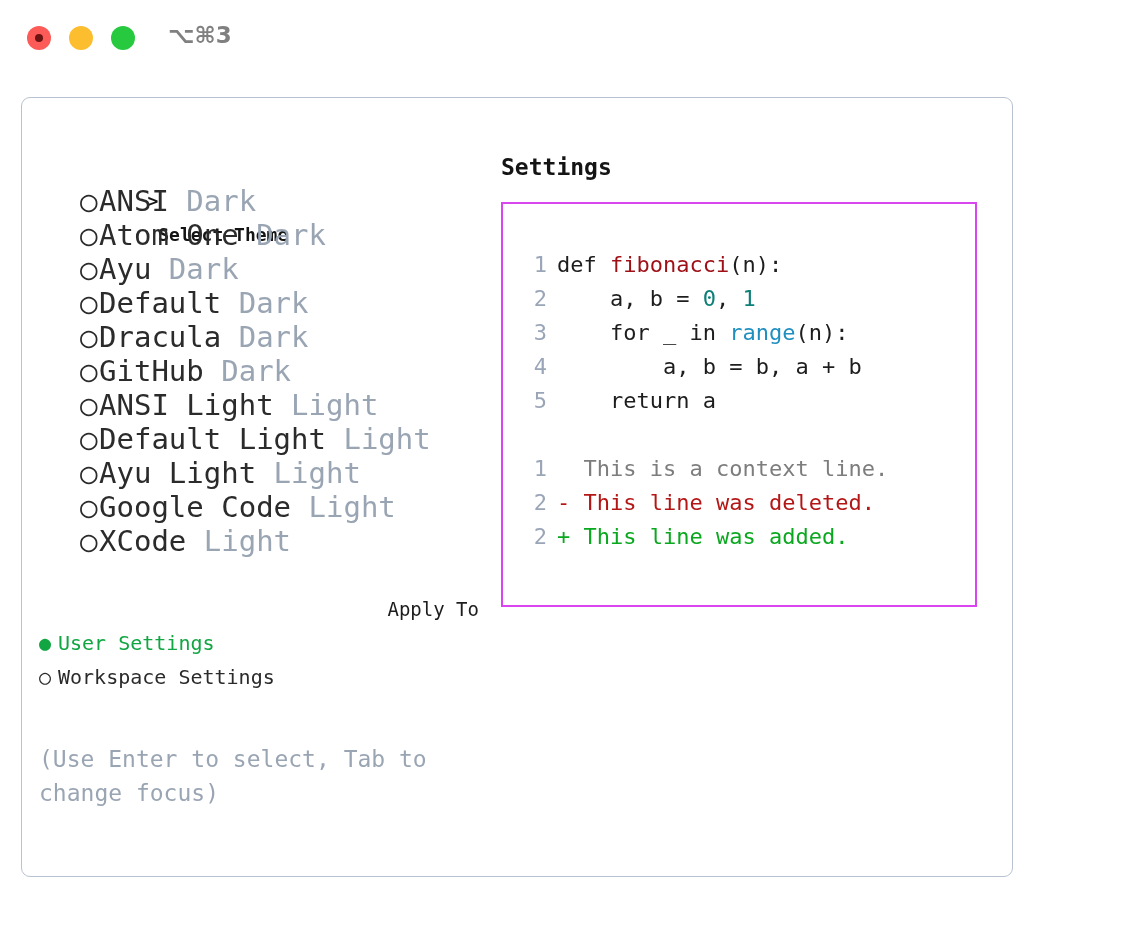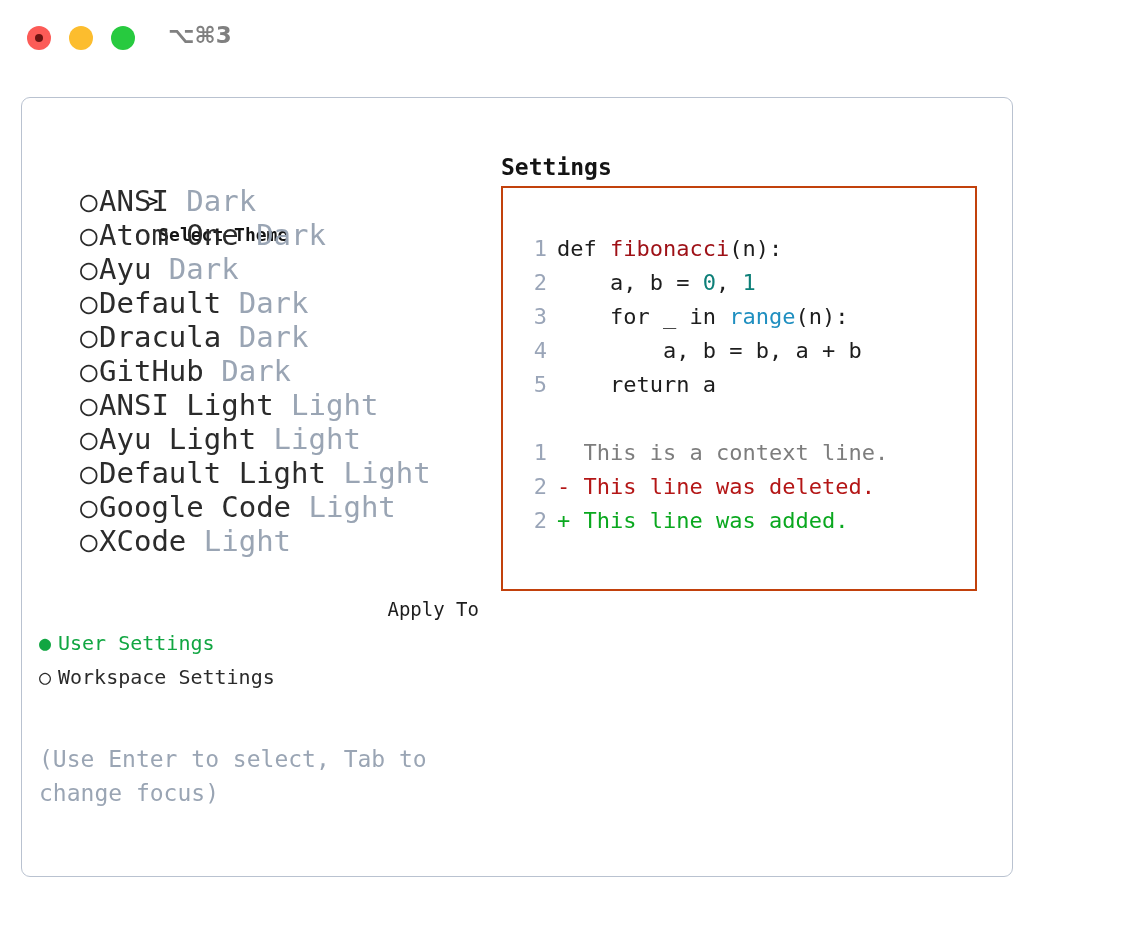--- a/index.html
+++ b/index.html
@@ -166,24 +166,24 @@
     width: 490px;
   }
   .preview-title {
     font-size: 23px;
     font-weight: bold;
     color: #141414;
     height: 34px;
     line-height: 34px;
   }
   .preview-box {
-    margin-top: 2px;
+    margin-top: 18px;
     width: 476px;
     height: 405px;
-    border: 2px solid #c2410c;
+    border: 2px solid #d946ef;
     box-sizing: border-box;
     background: #ffffff;
     position: relative;
   }
   .code-area {
     position: absolute;
     left: 22px;
     top: 44px;
     right: 10px;
   }
@@ -234,22 +234,22 @@
         </div>
 
         <div id="theme-list">
             <div class="theme-row"><span class="marker">○</span><span class="tname">ANSI</span><span> </span><span class="ttag">Dark</span></div>
             <div class="theme-row"><span class="marker">○</span><span class="tname">Atom One</span><span> </span><span class="ttag">Dark</span></div>
             <div class="theme-row"><span class="marker">○</span><span class="tname">Ayu</span><span> </span><span class="ttag">Dark</span></div>
             <div class="theme-row"><span class="marker">○</span><span class="tname">Default</span><span> </span><span class="ttag">Dark</span></div>
             <div class="theme-row"><span class="marker">○</span><span class="tname">Dracula</span><span> </span><span class="ttag">Dark</span></div>
             <div class="theme-row"><span class="marker">○</span><span class="tname">GitHub</span><span> </span><span class="ttag">Dark</span></div>
             <div class="theme-row"><span class="marker">○</span><span class="tname">ANSI Light</span><span> </span><span class="ttag">Light</span></div>
+            <div class="theme-row"><span class="marker">○</span><span class="tname">Default Light</span><span> </span><span class="ttag">Light</span></div>
             <div class="theme-row"><span class="marker">○</span><span class="tname">Ayu Light</span><span> </span><span class="ttag">Light</span></div>
-            <div class="theme-row"><span class="marker">○</span><span class="tname">Default Light</span><span> </span><span class="ttag">Light</span></div>
             <div class="theme-row"><span class="marker">○</span><span class="tname">Google Code</span><span> </span><span class="ttag">Light</span></div>
             <div class="theme-row"><span class="marker">○</span><span class="tname">XCode</span><span> </span><span class="ttag">Light</span></div>
           </div>
 
         <div class="apply-block">
           <div class="apply-title">Apply To</div>
           <div id="apply-list">
               <div class="apply-row selected"><span class="marker">●</span><span class="alabel">User Settings</span></div>
               <div class="apply-row"><span class="marker">○</span><span class="alabel">Workspace Settings</span></div>
             </div>

